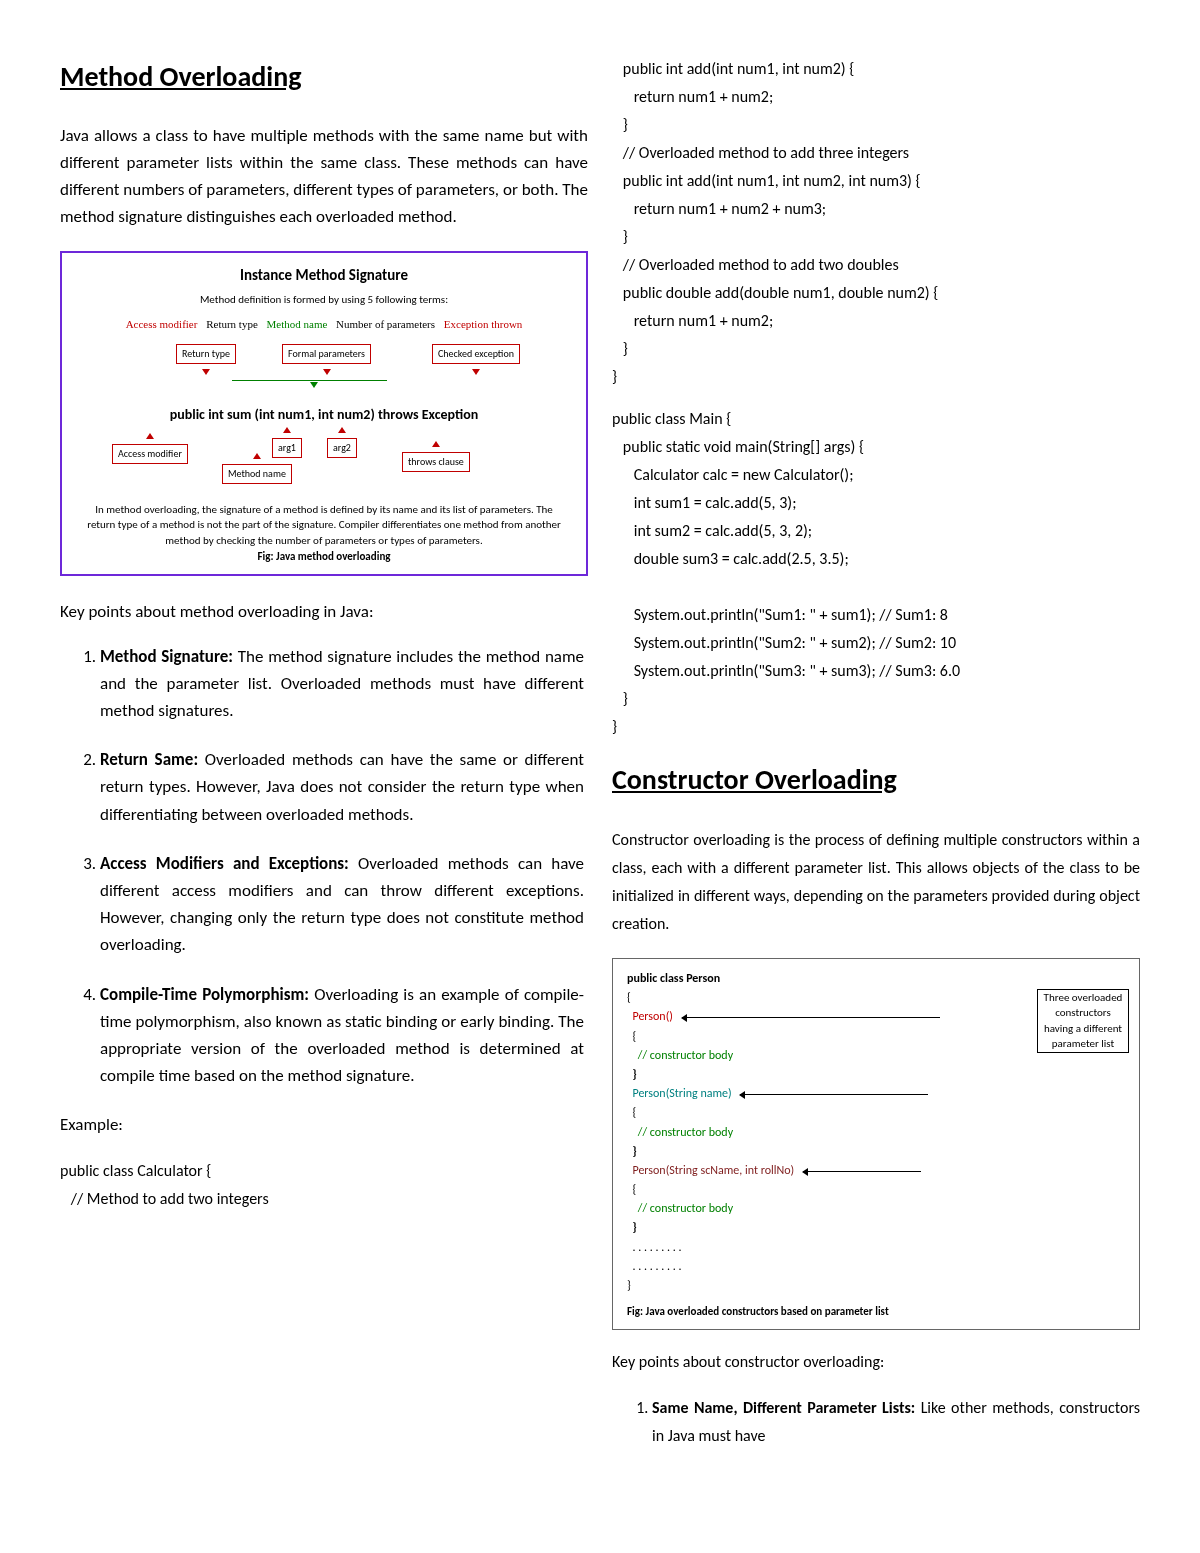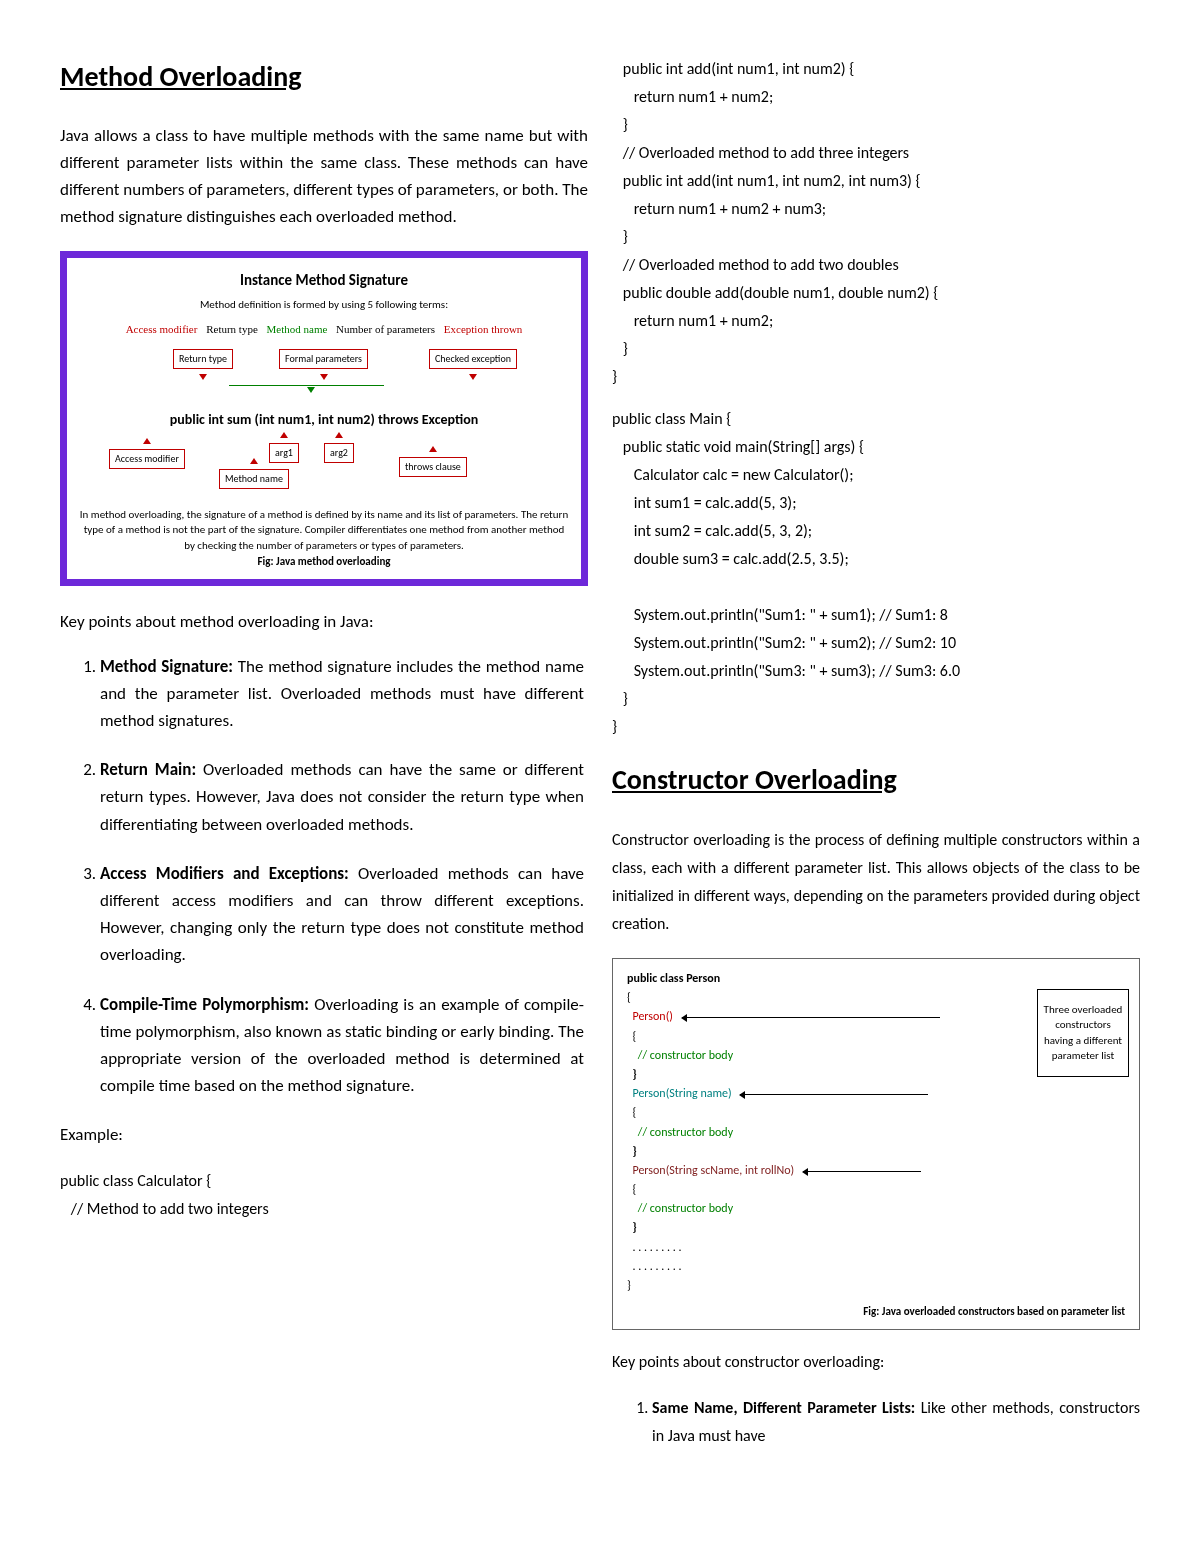--- a/index.html
+++ b/index.html
@@ -19,22 +19,22 @@
   .col { flex: 1; min-width: 0; }
   h1 {
     font-size: 28px;
     font-weight: 700;
     text-decoration: underline;
     margin-bottom: 22px;
   }
   p.justify { text-align: justify; margin-bottom: 20px; }
   p { margin-bottom: 18px; }
   .diagram-box {
-    border: 7px solid #6d28d9;
-    padding: 10px 12px 8px;
+    border: 2px solid #6d28d9;
+    padding: 10px 20px 8px;
     margin: 10px 0 22px;
     font-size: 12px;
     text-align: center;
   }
   .d-title { font-weight: 700; font-size: 15px; margin-bottom: 4px; }
   .d-sub { font-size: 11px; margin-bottom: 8px; color: #000; }
   .d-legend { font-size: 11px; margin-bottom: 10px; font-family: Liberation Serif, serif; }
   .d-legend span { margin: 0 3px; }
   .red { color: #c00000; }
   .green { color: #008000; }
@@ -114,21 +114,21 @@
     line-height: 1.6;
   }
   .ctor-side {
     position: absolute;
     right: 10px;
     top: 30px;
     width: 92px;
     border: 1px solid #000;
     font-size: 11px;
     text-align: center;
-    padding: 12px 4px;
+    padding: 0 4px;
     line-height: 1.4;
   }
   .ctor-body { margin-right: 110px; }
   .ctor-code .keyword { font-weight: 700; }
   .c-red { color: #c00000; }
   .c-teal { color: #008080; }
   .c-orange { color: #7f1d1d; }
   .c-green { color: #008000; }
   .arrow-left {
     display: inline-block;
@@ -150,21 +150,21 @@
   }
   .connector-long {
     display: inline-block;
     border-top: 1px solid #000;
     vertical-align: middle;
     position: relative;
   }
   .ctor-fig {
     font-size: 11px;
     font-weight: 700;
-    text-align: right;
+    text-align: left;
     margin-top: 8px;
   }
   ol.ctorpoints { margin: 10px 0 0 40px; }
   ol.ctorpoints li { text-align: justify; margin-bottom: 12px; }
 
   .g-arrow-down {
     position: absolute;
     width: 0; height: 0;
     border-left: 4px solid transparent;
     border-right: 4px solid transparent;
@@ -215,21 +215,21 @@
       </div>
 
       <div class="d-caption">In method overloading, the signature of a method is defined by its name and its list of parameters. The return type of a method is not the part of the signature. Compiler differentiates one method from another method by checking the number of parameters or types of parameters.</div>
       <div class="d-fig">Fig: Java method overloading</div>
     </div>
 
     <p>Key points about method overloading in Java:</p>
 
     <ol class="keypoints">
       <li><span class="kp-title">Method Signature:</span><span> The method signature includes the method name and the parameter list. Overloaded methods must have different method signatures.</span></li>
-      <li><span class="kp-title">Return Main:</span><span> Overloaded methods can have the same or different return types. However, Java does not consider the return type when differentiating between overloaded methods.</span></li>
+      <li><span class="kp-title">Return Same:</span><span> Overloaded methods can have the same or different return types. However, Java does not consider the return type when differentiating between overloaded methods.</span></li>
       <li><span class="kp-title">Access Modifiers and Exceptions:</span><span> Overloaded methods can have different access modifiers and can throw different exceptions. However, changing only the return type does not constitute method overloading.</span></li>
       <li><span class="kp-title">Compile-Time Polymorphism:</span><span> Overloading is an example of compile-time polymorphism, also known as static binding or early binding. The appropriate version of the overloaded method is determined at compile time based on the method signature.</span></li>
     </ol>
 
     <p>Example:</p>
 
     <div class="code">public class Calculator {
    // Method to add two integers</div>
   </div>
 

